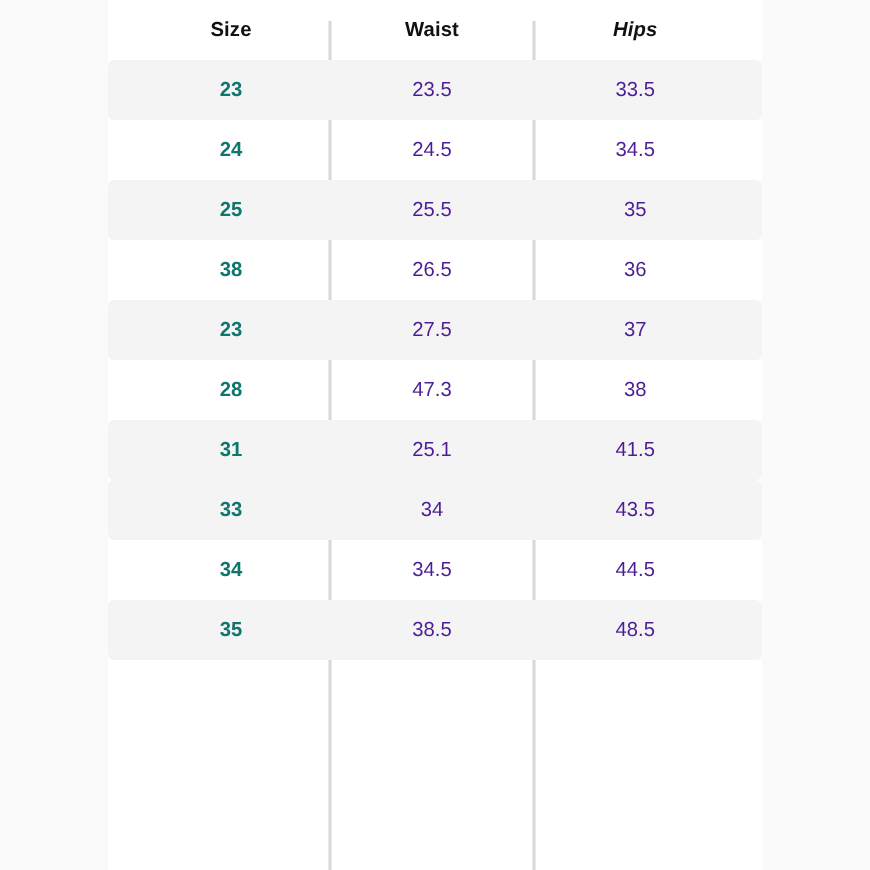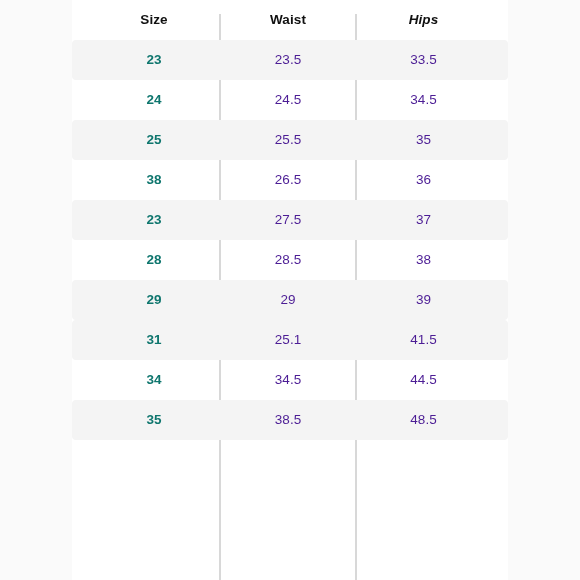--- a/index.html
+++ b/index.html
@@ -150,32 +150,32 @@
           <td>26.5</td>
           <td>36</td>
         </tr>
         <tr class="striped">
           <td class="size-cell">23</td>
           <td>27.5</td>
           <td>37</td>
         </tr>
         <tr>
           <td class="size-cell">28</td>
-          <td>28.5</td>
+          <td>47.3</td>
           <td>38</td>
-        </tr>
-        <tr class="striped">
-          <td class="size-cell">29</td>
-          <td>29</td>
-          <td>39</td>
         </tr>
         <tr class="striped">
           <td class="size-cell">31</td>
           <td>25.1</td>
           <td>41.5</td>
+        </tr>
+        <tr class="striped">
+          <td class="size-cell">33</td>
+          <td>34</td>
+          <td>43.5</td>
         </tr>
         <tr>
           <td class="size-cell">34</td>
           <td>34.5</td>
           <td>44.5</td>
         </tr>
         <tr class="striped">
           <td class="size-cell">35</td>
           <td>38.5</td>
           <td>48.5</td>

